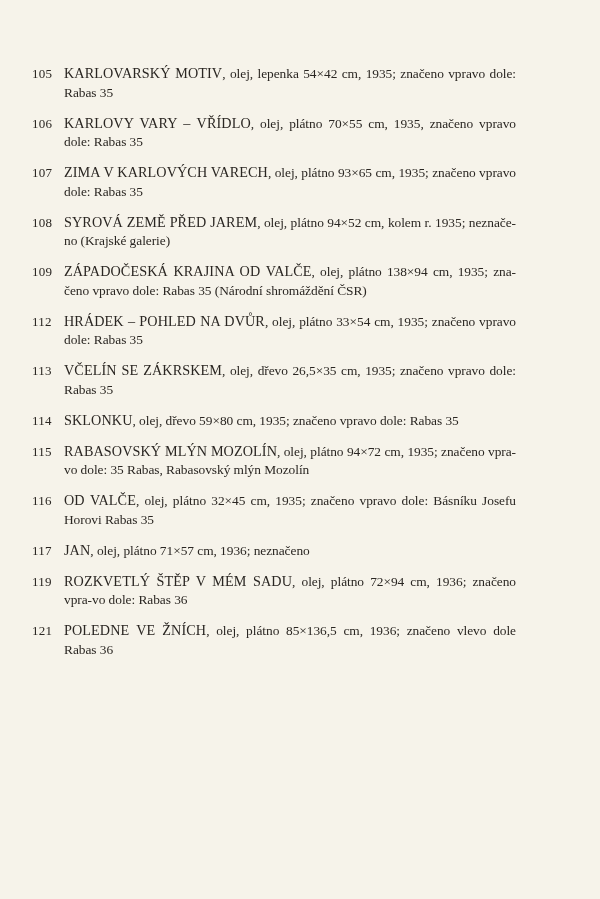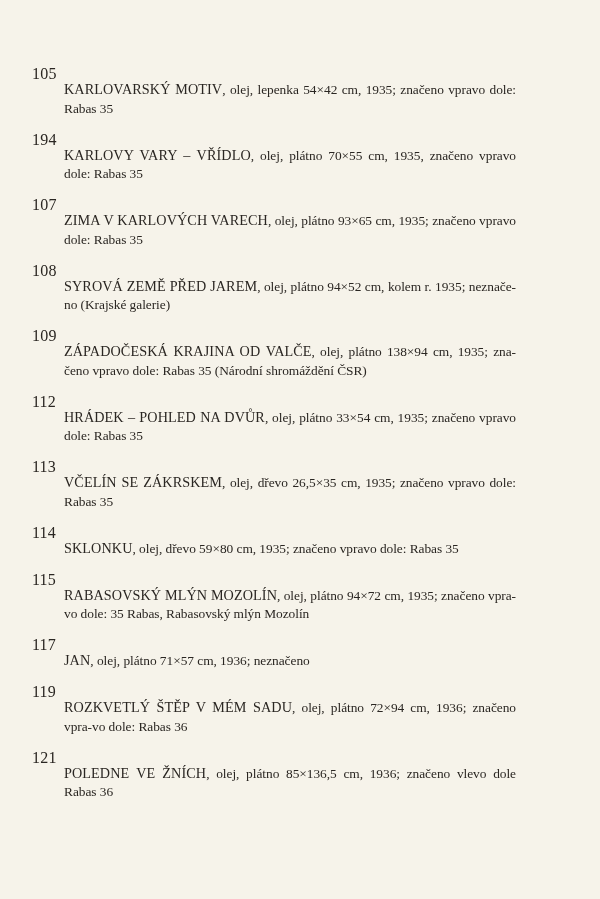--- a/index.html
+++ b/index.html
@@ -22,49 +22,48 @@
       width: 484px;
     }
     .entry {
       display: flex;
       align-items: flex-start;
       margin-bottom: 11.5px;
     }
     .num {
       width: 32px;
       flex: 0 0 32px;
-      font-size: 16px;
+      font-size: 13px;
       line-height: 18.5px;
       padding-top: 1px;
       letter-spacing: 0.2px;
       font-variant-numeric: oldstyle-nums;
     }
     .text {
       flex: 1 1 auto;
       font-size: 13.4px;
       line-height: 18.5px;
       text-align: justify;
       letter-spacing: -0.05px;
-      margin-top: 16px;
     }
     .title {
       font-size: 14.2px;
       letter-spacing: 0.1px;
     }
   </style>
 </head>
 <body>
 
 <div class="page">
   <div class="entry">
     <span class="num">105</span>
     <span class="text"><span class="title">KARLOVARSKÝ MOTIV</span><span>, olej, lepenka 54×42 cm, 1935; značeno vpravo dole: Rabas 35</span></span>
   </div>
   <div class="entry">
-    <span class="num">194</span>
+    <span class="num">106</span>
     <span class="text"><span class="title">KARLOVY VARY – VŘÍDLO</span><span>, olej, plátno 70×55 cm, 1935, značeno vpravo dole: Rabas 35</span></span>
   </div>
   <div class="entry">
     <span class="num">107</span>
     <span class="text"><span class="title">ZIMA V KARLOVÝCH VARECH</span><span>, olej, plátno 93×65 cm, 1935; značeno vpravo dole: Rabas 35</span></span>
   </div>
   <div class="entry">
     <span class="num">108</span>
     <span class="text"><span class="title">SYROVÁ ZEMĚ PŘED JAREM</span><span>, olej, plátno 94×52 cm, kolem r. 1935; neznače-no (Krajské galerie)</span></span>
   </div>
@@ -82,20 +81,24 @@
   </div>
   <div class="entry">
     <span class="num">114</span>
     <span class="text"><span class="title">SKLONKU</span><span>, olej, dřevo 59×80 cm, 1935; značeno vpravo dole: Rabas 35</span></span>
   </div>
   <div class="entry">
     <span class="num">115</span>
     <span class="text"><span class="title">RABASOVSKÝ MLÝN MOZOLÍN</span><span>, olej, plátno 94×72 cm, 1935; značeno vpra-vo dole: 35 Rabas, Rabasovský mlýn Mozolín</span></span>
   </div>
   <div class="entry">
+    <span class="num">116</span>
+    <span class="text"><span class="title">OD VALČE</span><span>, olej, plátno 32×45 cm, 1935; značeno vpravo dole: Básníku Josefu Horovi Rabas 35</span></span>
+  </div>
+  <div class="entry">
     <span class="num">117</span>
     <span class="text"><span class="title">JAN</span><span>, olej, plátno 71×57 cm, 1936; neznačeno</span></span>
   </div>
   <div class="entry">
     <span class="num">119</span>
     <span class="text"><span class="title">ROZKVETLÝ ŠTĚP V MÉM SADU</span><span>, olej, plátno 72×94 cm, 1936; značeno vpra-vo dole: Rabas 36</span></span>
   </div>
   <div class="entry">
     <span class="num">121</span>
     <span class="text"><span class="title">POLEDNE VE ŽNÍCH</span><span>, olej, plátno 85×136,5 cm, 1936; značeno vlevo dole Rabas 36</span></span>

